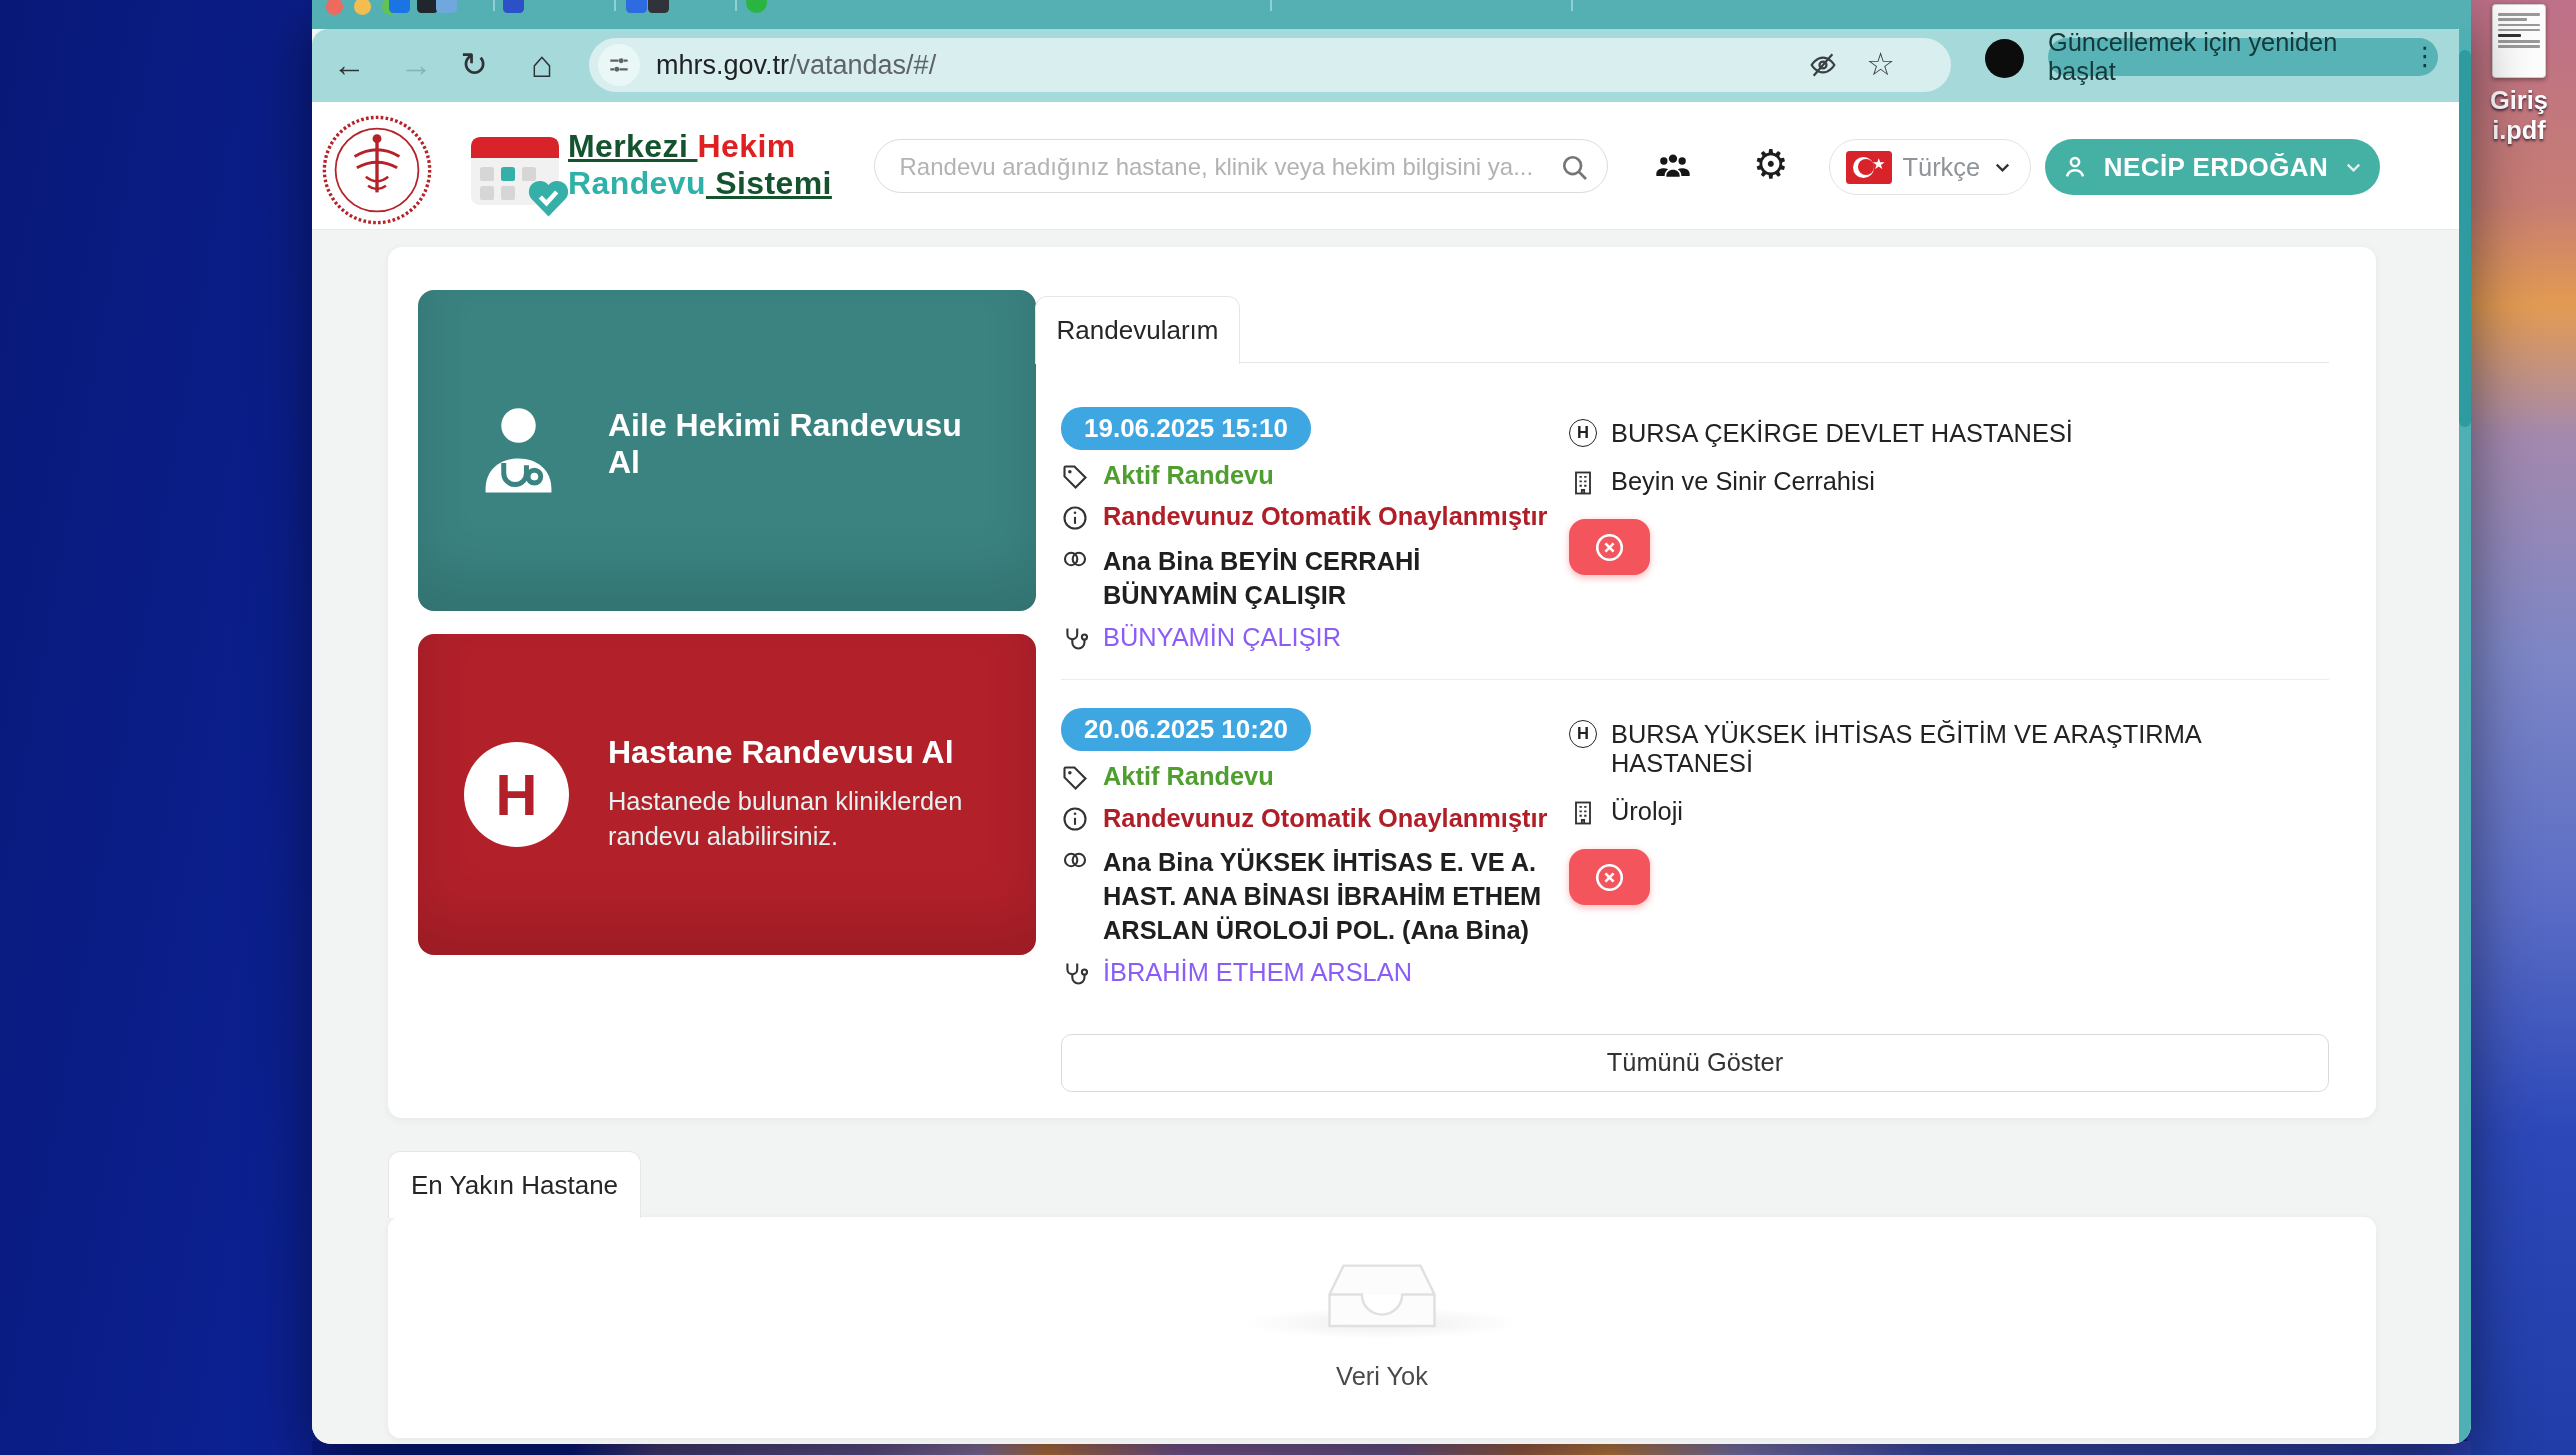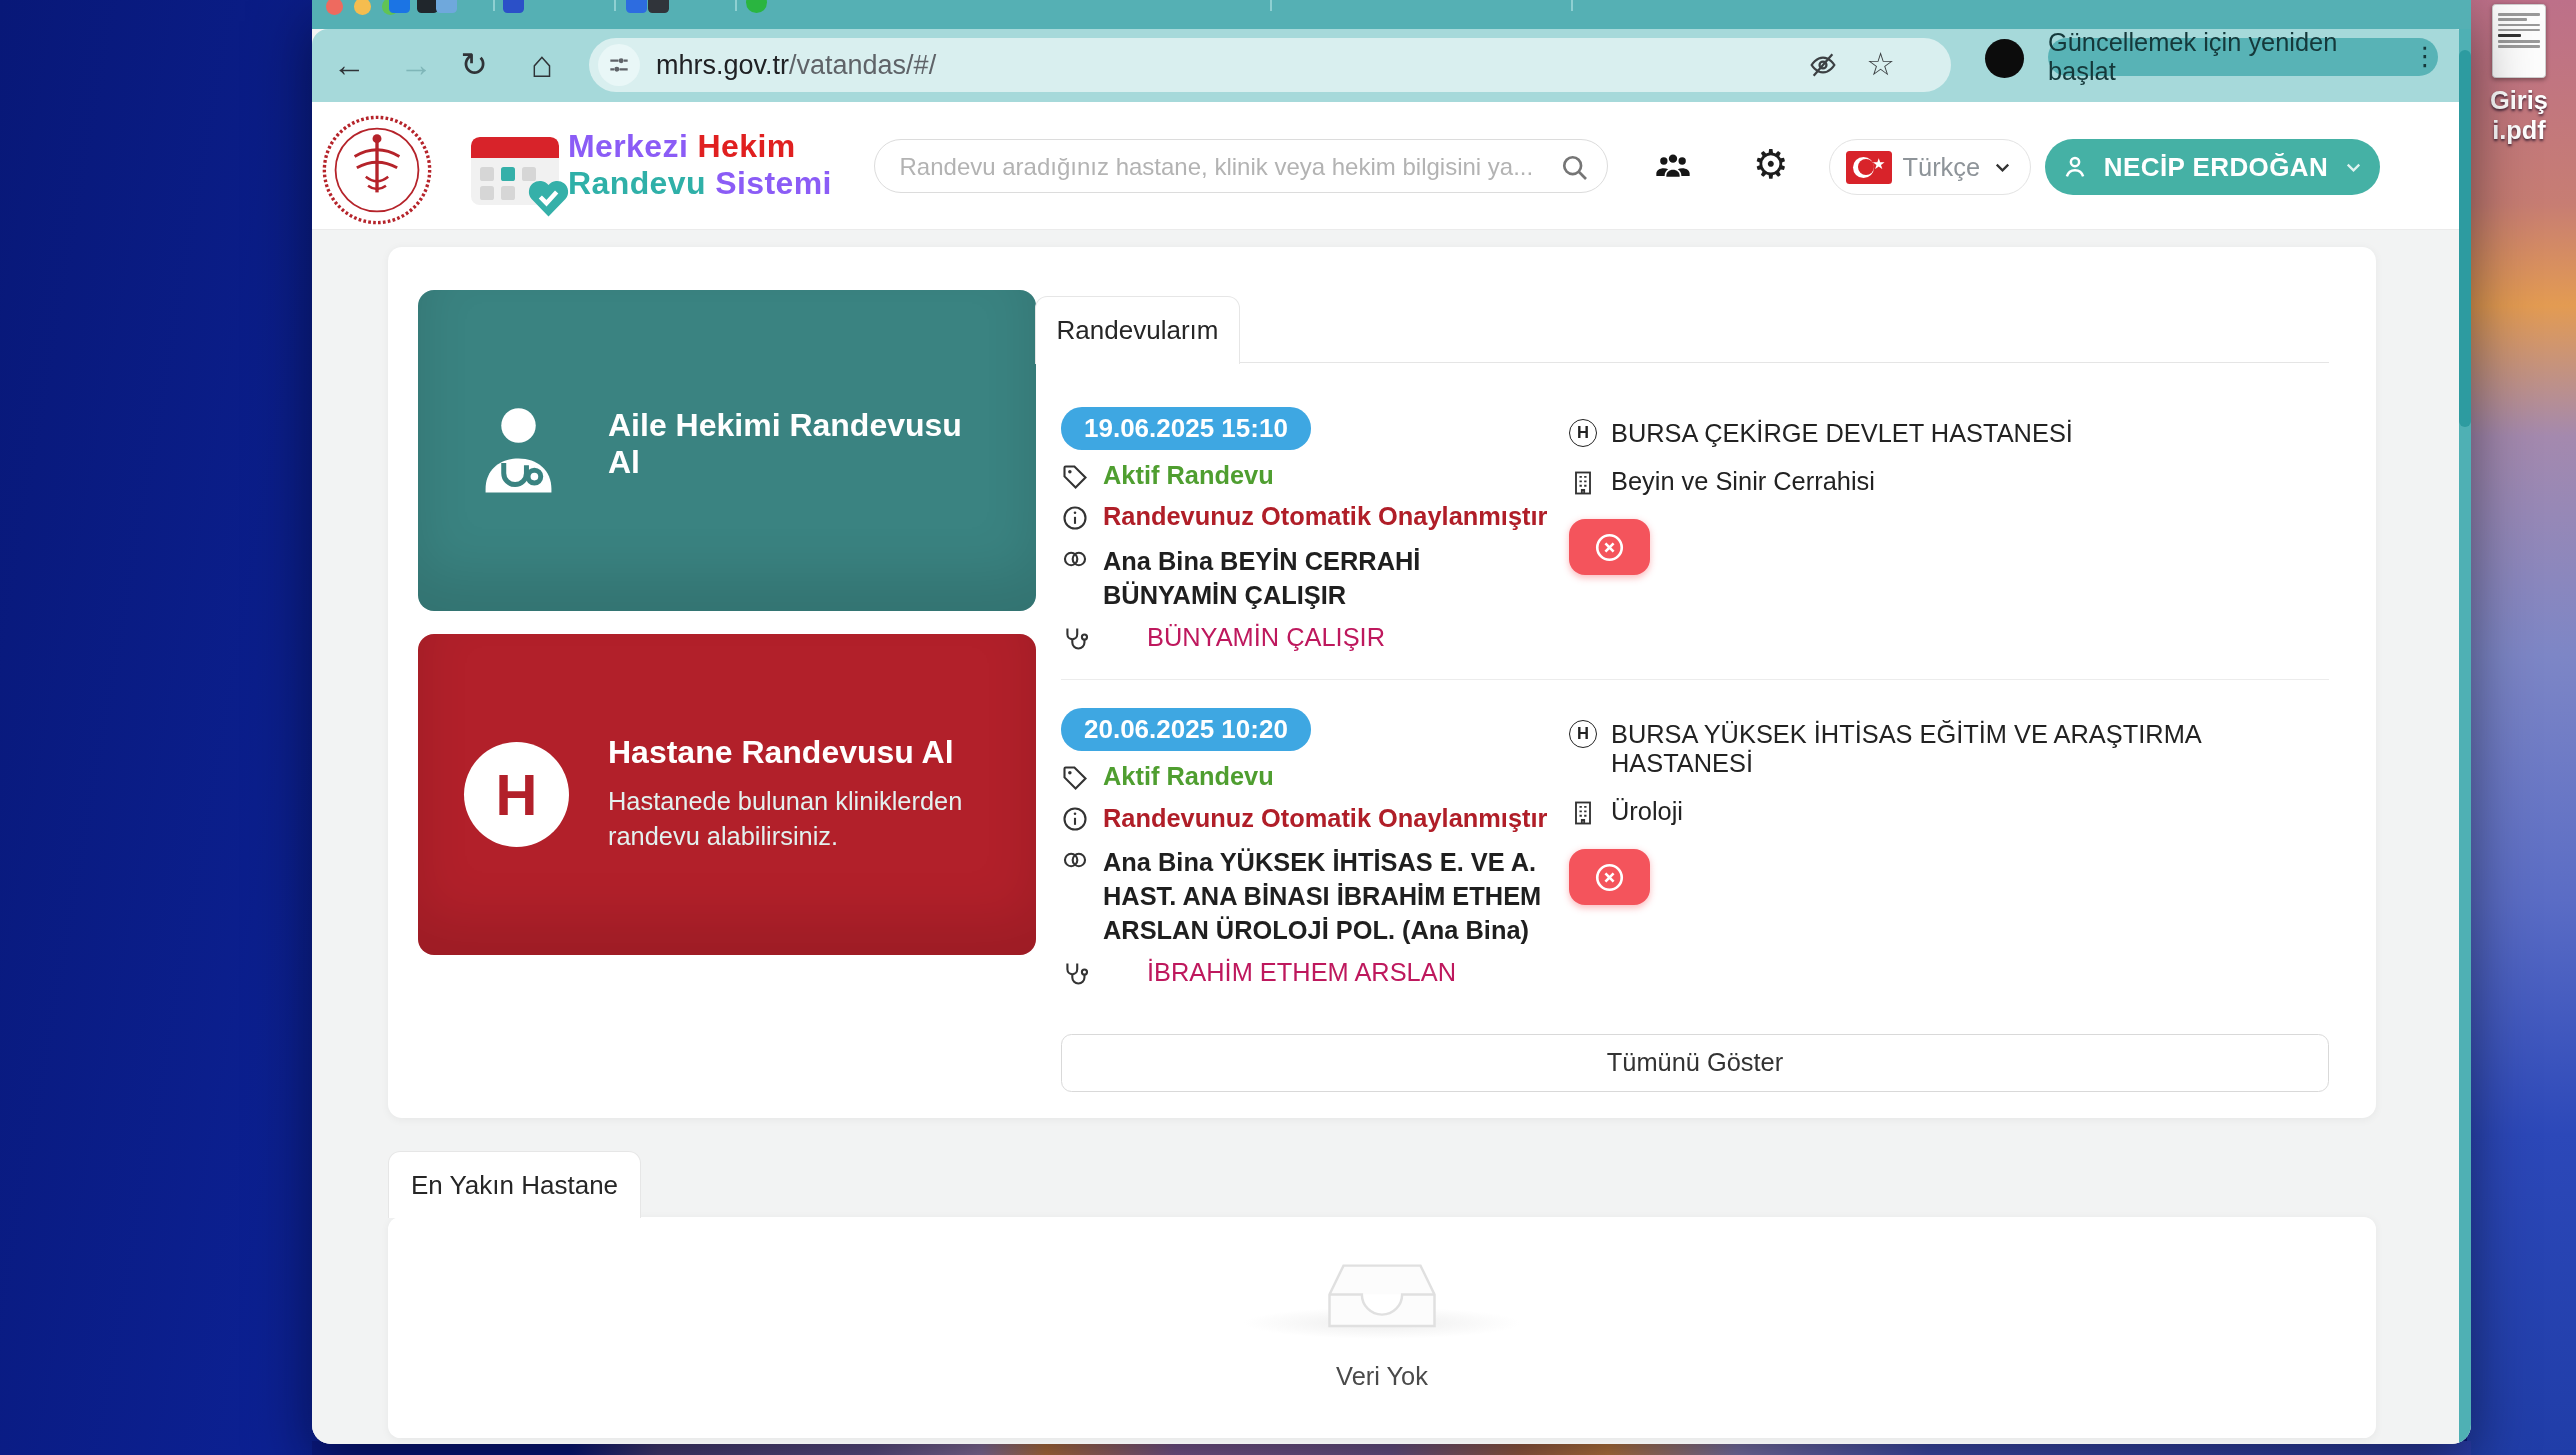--- a/index.html
+++ b/index.html
@@ -43,21 +43,21 @@
 
   .siteheader { position:absolute; left:0; top:102px; width:2147px; height:128px; background:#fff; border-bottom:0.9px solid #ebebeb; }
   .emblem { position:absolute; left:8.8px; top:12.3px; width:112px; height:112px; }
   .callogo { position:absolute; left:159px; top:35px; width:88px; height:68px; }
   .cal-top { position:absolute; left:0; top:0; width:88px; height:21px; background:#d8232a; border-radius:8.8px 8.8px 0 0; }
   .cal-body { position:absolute; left:0; top:21px; width:88px; height:47px; background:#f1f1f1; border-radius:0 0 8.8px 8.8px; }
   .cal-sq { position:absolute; width:14px; height:14px; background:#d6d6d6; border-radius:2.6px; }
   .cal-sq.t { background:#35b0a9; }
   .heart { position:absolute; right:-14px; bottom:-14px; width:49px; height:46px; }
   .logotext { position:absolute; left:256px; top:26px; font-size:32px; font-weight:bold; line-height:37px; letter-spacing:0.4px; }
-  .lt-dark { color:#8b5cf6; } .lt-red { color:#e02020; } .lt-teal { color:#2fb0a8; }
+  .lt-dark { color:#14532d;text-decoration:underline; } .lt-red { color:#e02020; } .lt-teal { color:#2fb0a8; }
   .searchbox { position:absolute; left:562px; top:37px; width:734px; height:54px; border:0.9px solid #dcdcdc; border-radius:27px; background:#fff; }
   .searchbox input { position:absolute; left:24.5px; top:0; width:648px; height:53px; border:0; outline:0; font-size:24px; color:#333; background:transparent; font-family:inherit; }
   .searchbox input::placeholder { color:#b3b3b3; }
   .search-ic { position:absolute; right:17.5px; top:11.4px; width:32px; height:32px; }
   .hicon { position:absolute; top:44px; width:40px; height:40px; color:#1d1d1d; }
   .gear-glyph { position:absolute; left:1441px; top:39px; font-size:40px; color:#1d1d1d; }
   .langpill { position:absolute; left:1517px; top:37px; width:202px; height:56px; border:0.9px solid #e3e3e3; border-radius:28px; background:#fff; display:flex; align-items:center; padding:0 16px; gap:10.5px; }
   .flag { position:relative; width:46px; height:33px; background:#d8232a; border-radius:3.5px; overflow:hidden; }
   .flag .c1 { position:absolute; left:7px; top:6.1px; width:21px; height:21px; background:#fff; border-radius:50%; }
   .flag .c2 { position:absolute; left:12.3px; top:8.8px; width:16px; height:16px; background:#d8232a; border-radius:50%; }
@@ -85,21 +85,21 @@
   .tab.inactive { width:300px; background:#f7f7f7; color:#3c3c3c; }
   .appt-list { padding:44px 0 0 26px; }
   .appt { display:grid; grid-template-columns:508px 1fr; }
   .appt-left { display:flex; flex-direction:column; gap:11.4px; }
   .datebadge { align-self:flex-start; background:#3ea7e2; color:#fff; font-weight:bold; font-size:26px; padding:6.1px 23px; border-radius:21px; }
   .arow { display:flex; gap:14px; align-items:flex-start; font-size:25.4px; }
   .arow .ric { flex:0 0 28px; width:28px; height:28px; margin-top:1.8px; }
   .st-green { color:#4f9e30; font-weight:bold; }
   .st-red { color:#b01e28; font-weight:bold; }
   .clinic { color:#1f1f1f; font-weight:bold; line-height:34px; max-width:456px; }
-  .doctor { color:#be185d; font-weight:500; margin-top:8.8px;margin-left:44px; }
+  .doctor { color:#8b5cf6; font-weight:500; margin-top:8.8px; }
   .appt-right { display:flex; flex-direction:column; gap:19px; padding-top:12.3px; }
   .hosp { font-size:25.4px; color:#222; font-weight:500; }
   .hcircle-sm { flex:0 0 28px; width:28px; height:28px; border:1.8px solid #222; border-radius:50%; font-size:16.6px; font-weight:bold; color:#222; display:flex; align-items:center; justify-content:center; margin-top:0; }
   .cancelbtn { width:81px; height:56px; border-radius:16px; background:#f4545c; display:flex; align-items:center; justify-content:center; box-shadow:0 2.6px 7px rgba(244,84,92,.4); margin-top:3.5px; }
   .cancelbtn svg { width:35px; height:35px; }
   .appt-divider { border:none; border-top:0.9px solid #ececec; margin:26px 0 28px; }
   .showall { margin-top:46px; width:1268px; height:58px; background:#fff; border:0.9px solid #d9d9d9; border-radius:10.5px; font-size:25.4px; color:#333; display:flex; align-items:center; justify-content:center; }
 
   .bottom-tab { position:absolute; left:76px; top:921px; width:253px; height:67px; background:#fff; border:0.9px solid #e6e6e6; border-bottom:none; border-radius:12.3px 12.3px 0 0; display:flex; align-items:center; justify-content:center; font-size:26px; color:#262626; z-index:2; }
   .bottom-panel { position:absolute; left:76px; top:987px; width:1988px; height:221px; background:#fff; border-radius:12.3px; box-shadow:0 1.8px 8.8px rgba(0,0,0,.05); text-align:center; }

